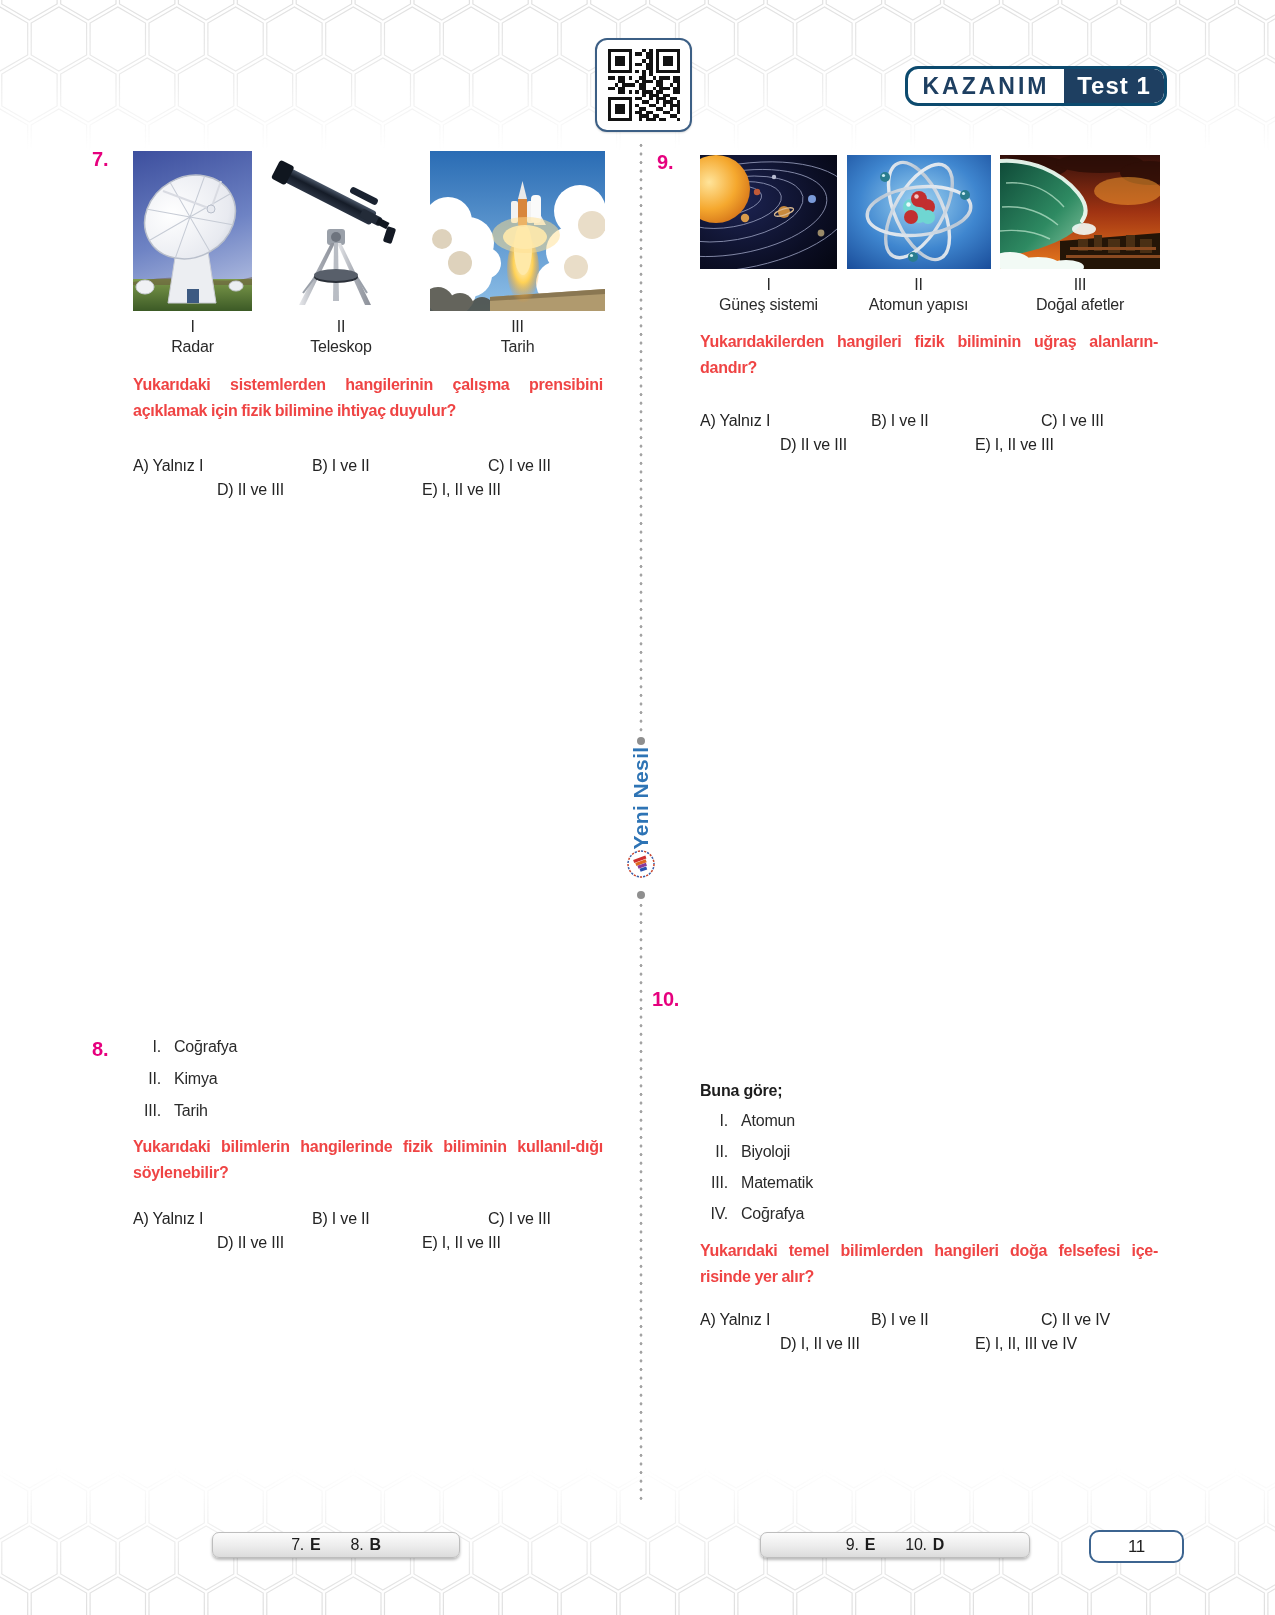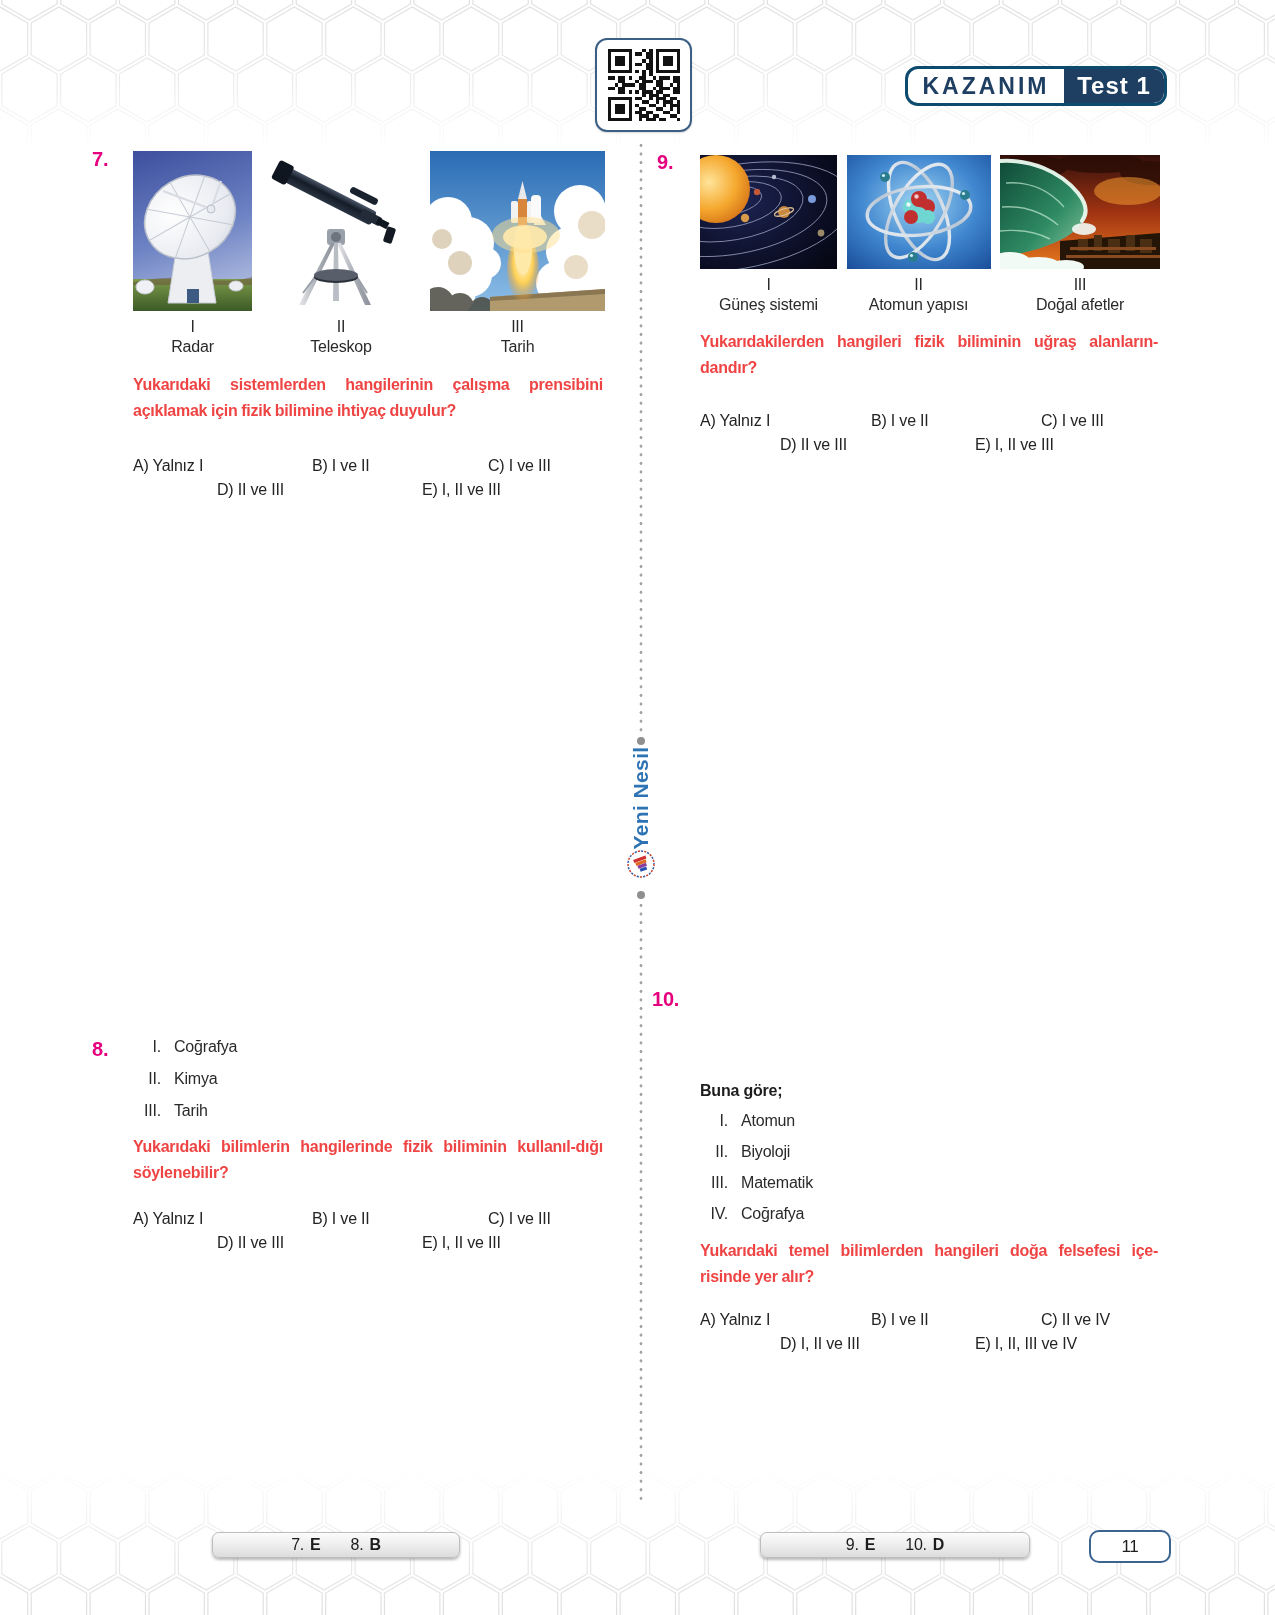--- a/index.html
+++ b/index.html
@@ -100,21 +100,21 @@
     box-shadow: 0 2px 3px rgba(0,0,0,.28);
     display: flex; align-items: center; justify-content: center;
     font-size: 16px; color: #1c1c1c;
   }
   .key-left { left: 212px; width: 248px; }
   .key-right { left: 760px; width: 270px; }
   .kq { margin-left: 30px; } .kq:first-child { margin-left: 0; }
   .ka { font-weight: bold; margin-left: 6px; }
   
   .pagebox {
-    position: absolute; left: 1089px; top: 1530px; width: 82px; height: 33px;
+    position: absolute; left: 1089px; top: 1530px; width: 95px; height: 33px;
     background: #fff; border: 2px solid #3c6490; border-radius: 10px;
     display: flex; align-items: center; justify-content: center;
     font-size: 17px; color: #1e1e1e;
   }
 </style>
 </head>
 <body>
 
 <div class="page">
 

